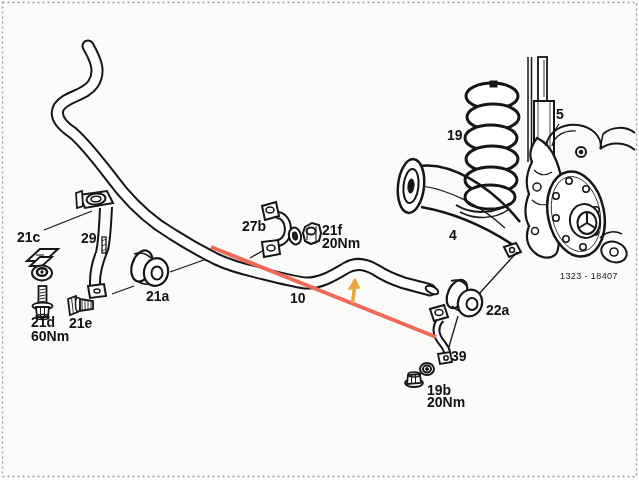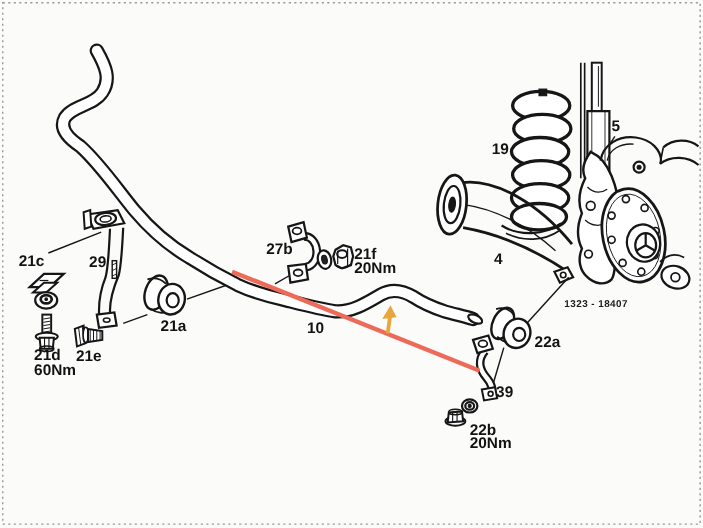--- a/index.html
+++ b/index.html
@@ -15,22 +15,22 @@
     position:absolute;
     font-weight:bold;
     font-size:14px;
     line-height:13px;
     color:#121212;
     white-space:nowrap;
     user-select:none;
   }
   .diagram-number{
     position:absolute;
-    left:513px;top:271px;
-    font-weight:bold;
+    left:560px;top:271px;
+    font-weight:normal;
     font-size:9px;
     letter-spacing:.4px;
     color:#1c1c1c;
     white-space:nowrap;
   }
   .ink{stroke:#161616;fill:none;}
 </style>
 </head>
 <body>
 
@@ -252,23 +252,23 @@
 
   <div class="part-label" style="left:17px;top:231px">21c</div>
   <div class="part-label" style="left:81px;top:232px">29</div>
   <div class="part-label" style="left:146px;top:290px">21a</div>
   <div class="part-label" style="left:31px;top:316px">21d</div>
   <div class="part-label" style="left:31px;top:330px">60Nm</div>
   <div class="part-label" style="left:69px;top:317px">21e</div>
   <div class="part-label" style="left:242px;top:220px">27b</div>
   <div class="part-label" style="left:322px;top:224px">21f</div>
   <div class="part-label" style="left:322px;top:237px">20Nm</div>
-  <div class="part-label" style="left:279px;top:292px">10</div>
+  <div class="part-label" style="left:290px;top:292px">10</div>
   <div class="part-label" style="left:447px;top:129px">19</div>
   <div class="part-label" style="left:556px;top:108px">5</div>
   <div class="part-label" style="left:449px;top:229px">4</div>
   <div class="part-label" style="left:486px;top:304px">22a</div>
   <div class="part-label" style="left:451px;top:350px">39</div>
-  <div class="part-label" style="left:427px;top:384px">22b</div>
+  <div class="part-label" style="left:427px;top:384px">19b</div>
   <div class="part-label" style="left:427px;top:396px">20Nm</div>
 
   <div class="diagram-number">1323 - 18407</div>
 </div>
 
 </body></html>

